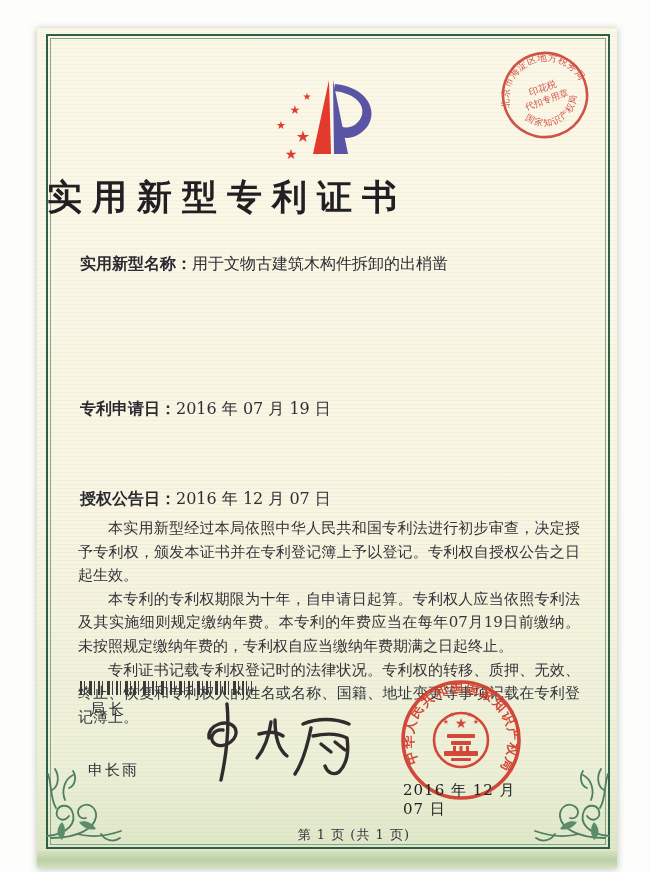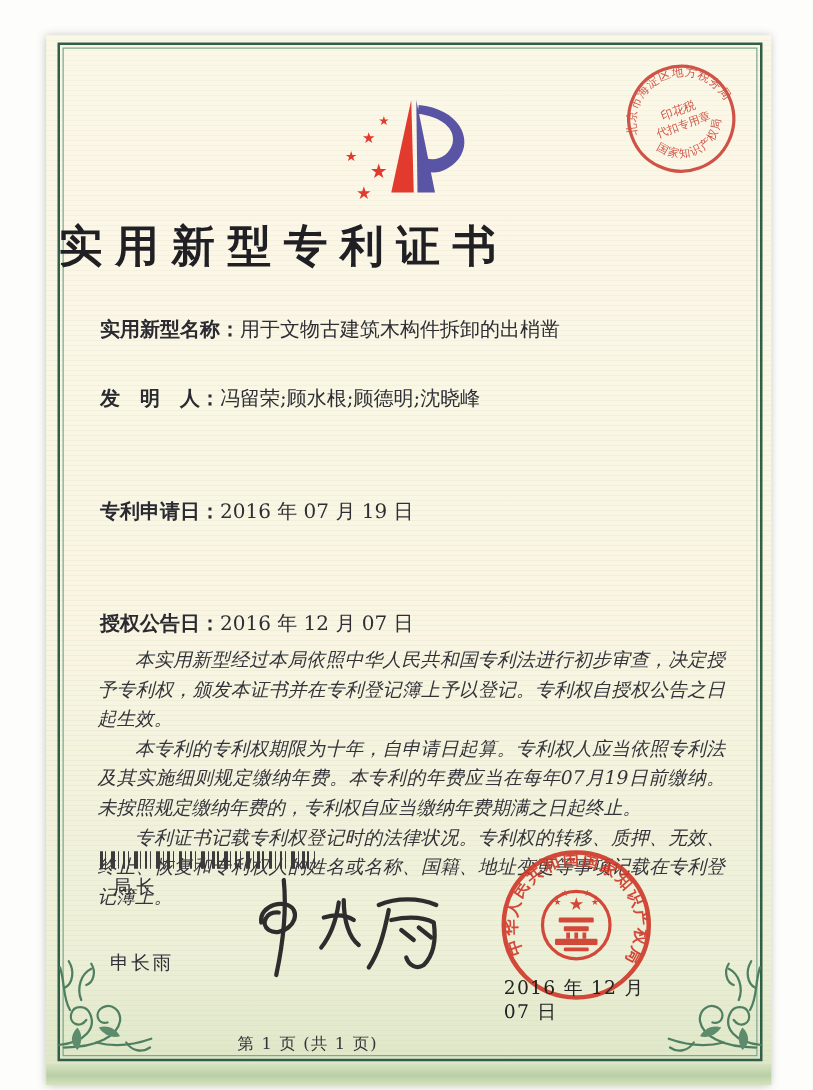--- a/index.html
+++ b/index.html
@@ -23,38 +23,38 @@
   .logo{position:absolute;left:226px;top:46px;width:140px;height:96px;}
   .doc-title{
     position:absolute;left:0;top:146px;width:100%;text-align:left;
     font-size:35px;font-weight:bold;letter-spacing:10px;color:#1f1f24;text-indent:10px;
   }
   .field-row{position:absolute;left:43px;font-size:16px;color:#2e2e34;white-space:nowrap;}
   .field-row .lab{font-weight:bold;color:#2a2a30;margin-top:44px;}
   .row0{top:226px}.row1{top:281px}.row2{top:327px}.row3{top:371px}.row4{top:417px}.row5{top:461px}
   .body-text{
     position:absolute;left:41px;top:489px;width:502px;
-    font-size:15px;line-height:23.6px;color:#33333a;text-align:justify;font-style:italic;
+    font-size:15px;line-height:23.6px;color:#33333a;text-align:justify;
   }
   .body-text p{margin:0;text-indent:2em;}
   .barcode{
     position:absolute;left:43px;top:653px;width:172px;height:14px;
     background:repeating-linear-gradient(90deg,
       #3b3b3b 0px,#3b3b3b 2px,transparent 2px,transparent 4px,
       #3b3b3b 4px,#3b3b3b 5px,transparent 5px,transparent 9px,
       #3b3b3b 9px,#3b3b3b 12px,transparent 12px,transparent 14px,
       #3b3b3b 14px,#3b3b3b 15px,transparent 15px,transparent 18px);
   }
   .issuer-title{position:absolute;left:53px;top:672px;font-size:15px;letter-spacing:4px;color:#2f2f35;}
   .issuer-name{position:absolute;left:51px;top:733px;font-size:15px;letter-spacing:2px;color:#2f2f35;}
   .signature{position:absolute;left:146px;top:668px;width:180px;height:96px;}
   .top-seal{position:absolute;left:458px;top:17px;width:100px;height:100px;transform:rotate(-20deg);opacity:0.85;}
   .main-seal{position:absolute;left:362px;top:650px;width:124px;height:124px;opacity:0.92;}
   .issue-date{position:absolute;left:366px;top:753px;width:130px;font-size:15px;letter-spacing:1px;color:#222;z-index:5;}
-  .footer{position:absolute;left:153px;top:798px;width:220px;text-align:left;font-size:13px;color:#33333a;letter-spacing:1px;}
+  .footer{position:absolute;left:153px;top:798px;width:220px;text-align:right;font-size:13px;color:#33333a;letter-spacing:1px;}
   .corner{position:absolute;width:86px;height:88px;z-index:2;}
   .corner-left{left:4px;top:730px;}
   .corner-right{right:2px;top:730px;transform:scaleX(-1);}
 </style>
 </head>
 <body>
 
 <div class="sheet">
 
   <div class="frame-outer"></div>
@@ -86,23 +86,20 @@
     <text x="50" y="58" font-size="9" fill="#c8382c" text-anchor="middle">代扣专用章</text>
     <text font-size="9" fill="#c8382c" letter-spacing="1">
       <textPath href="#ts-bot" startOffset="2">国家知识产权局</textPath>
     </text>
   </svg>
 
   <div class="doc-title">实用新型专利证书</div>
 
   <div class="field-row row0">
     <span class="lab">实用新型名称：</span><span>用于文物古建筑木构件拆卸的出梢凿</span>
-  </div>
-  <div class="field-row row1">
-    <span class="lab">发　明　人：</span><span>冯留荣;顾水根;顾德明;沈晓峰</span>
   </div>
   <div class="field-row row3">
     <span class="lab">专利申请日：</span><span>2016 年 07 月 19 日</span>
   </div>
   <div class="field-row row5">
     <span class="lab">授权公告日：</span><span>2016 年 12 月 07 日</span>
   </div>
 
   <div class="body-text">
     <p>本实用新型经过本局依照中华人民共和国专利法进行初步审查，决定授予专利权，颁发本证书并在专利登记簿上予以登记。专利权自授权公告之日起生效。</p>

